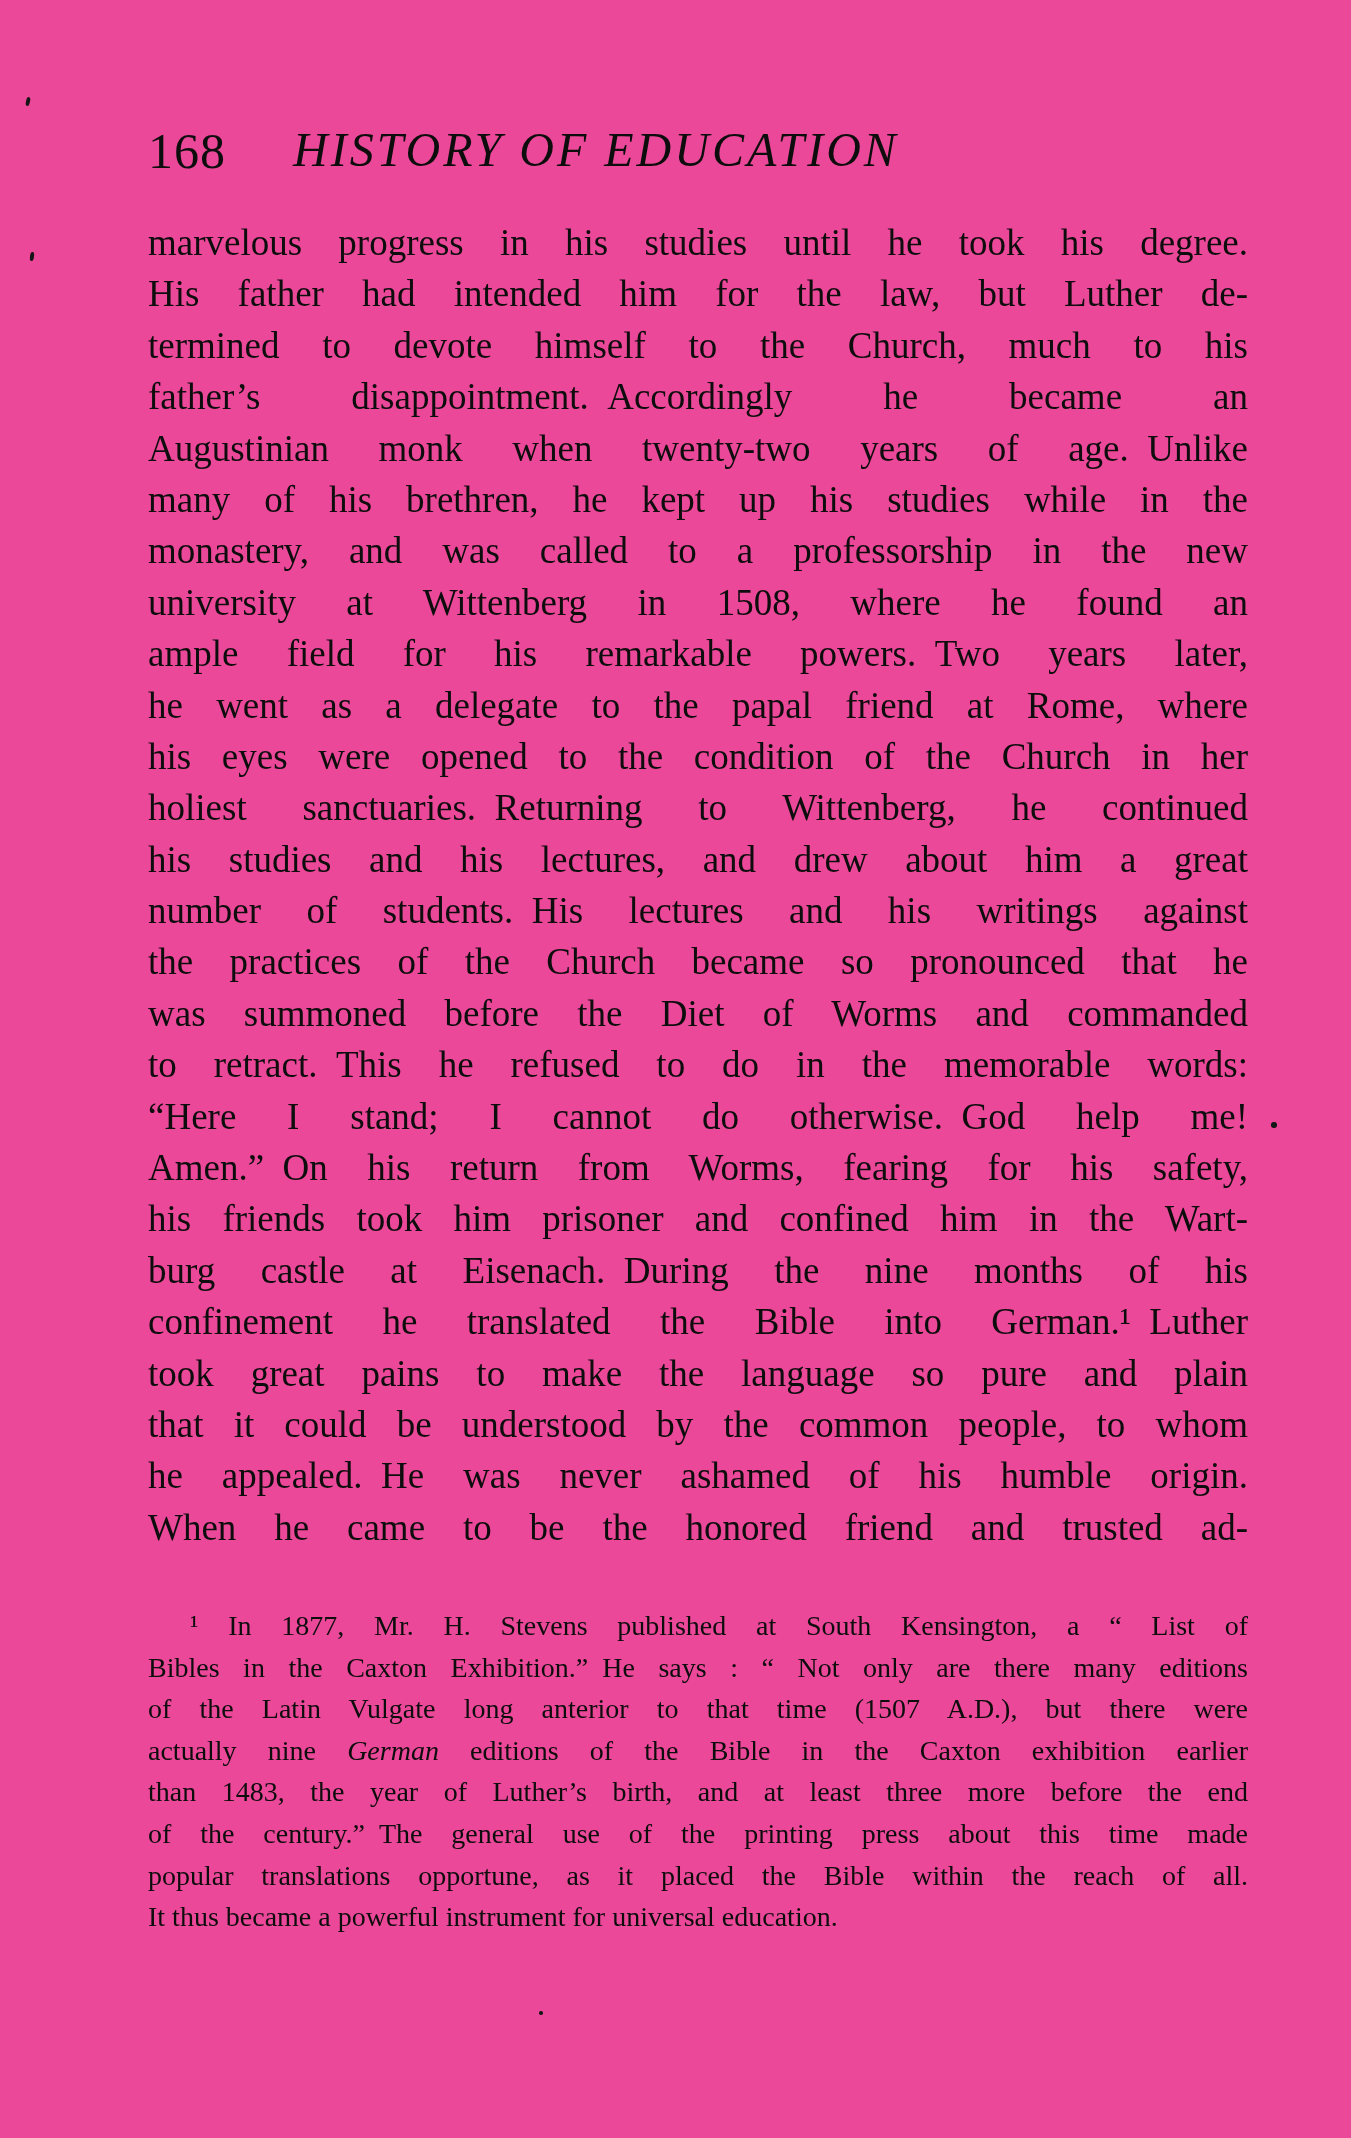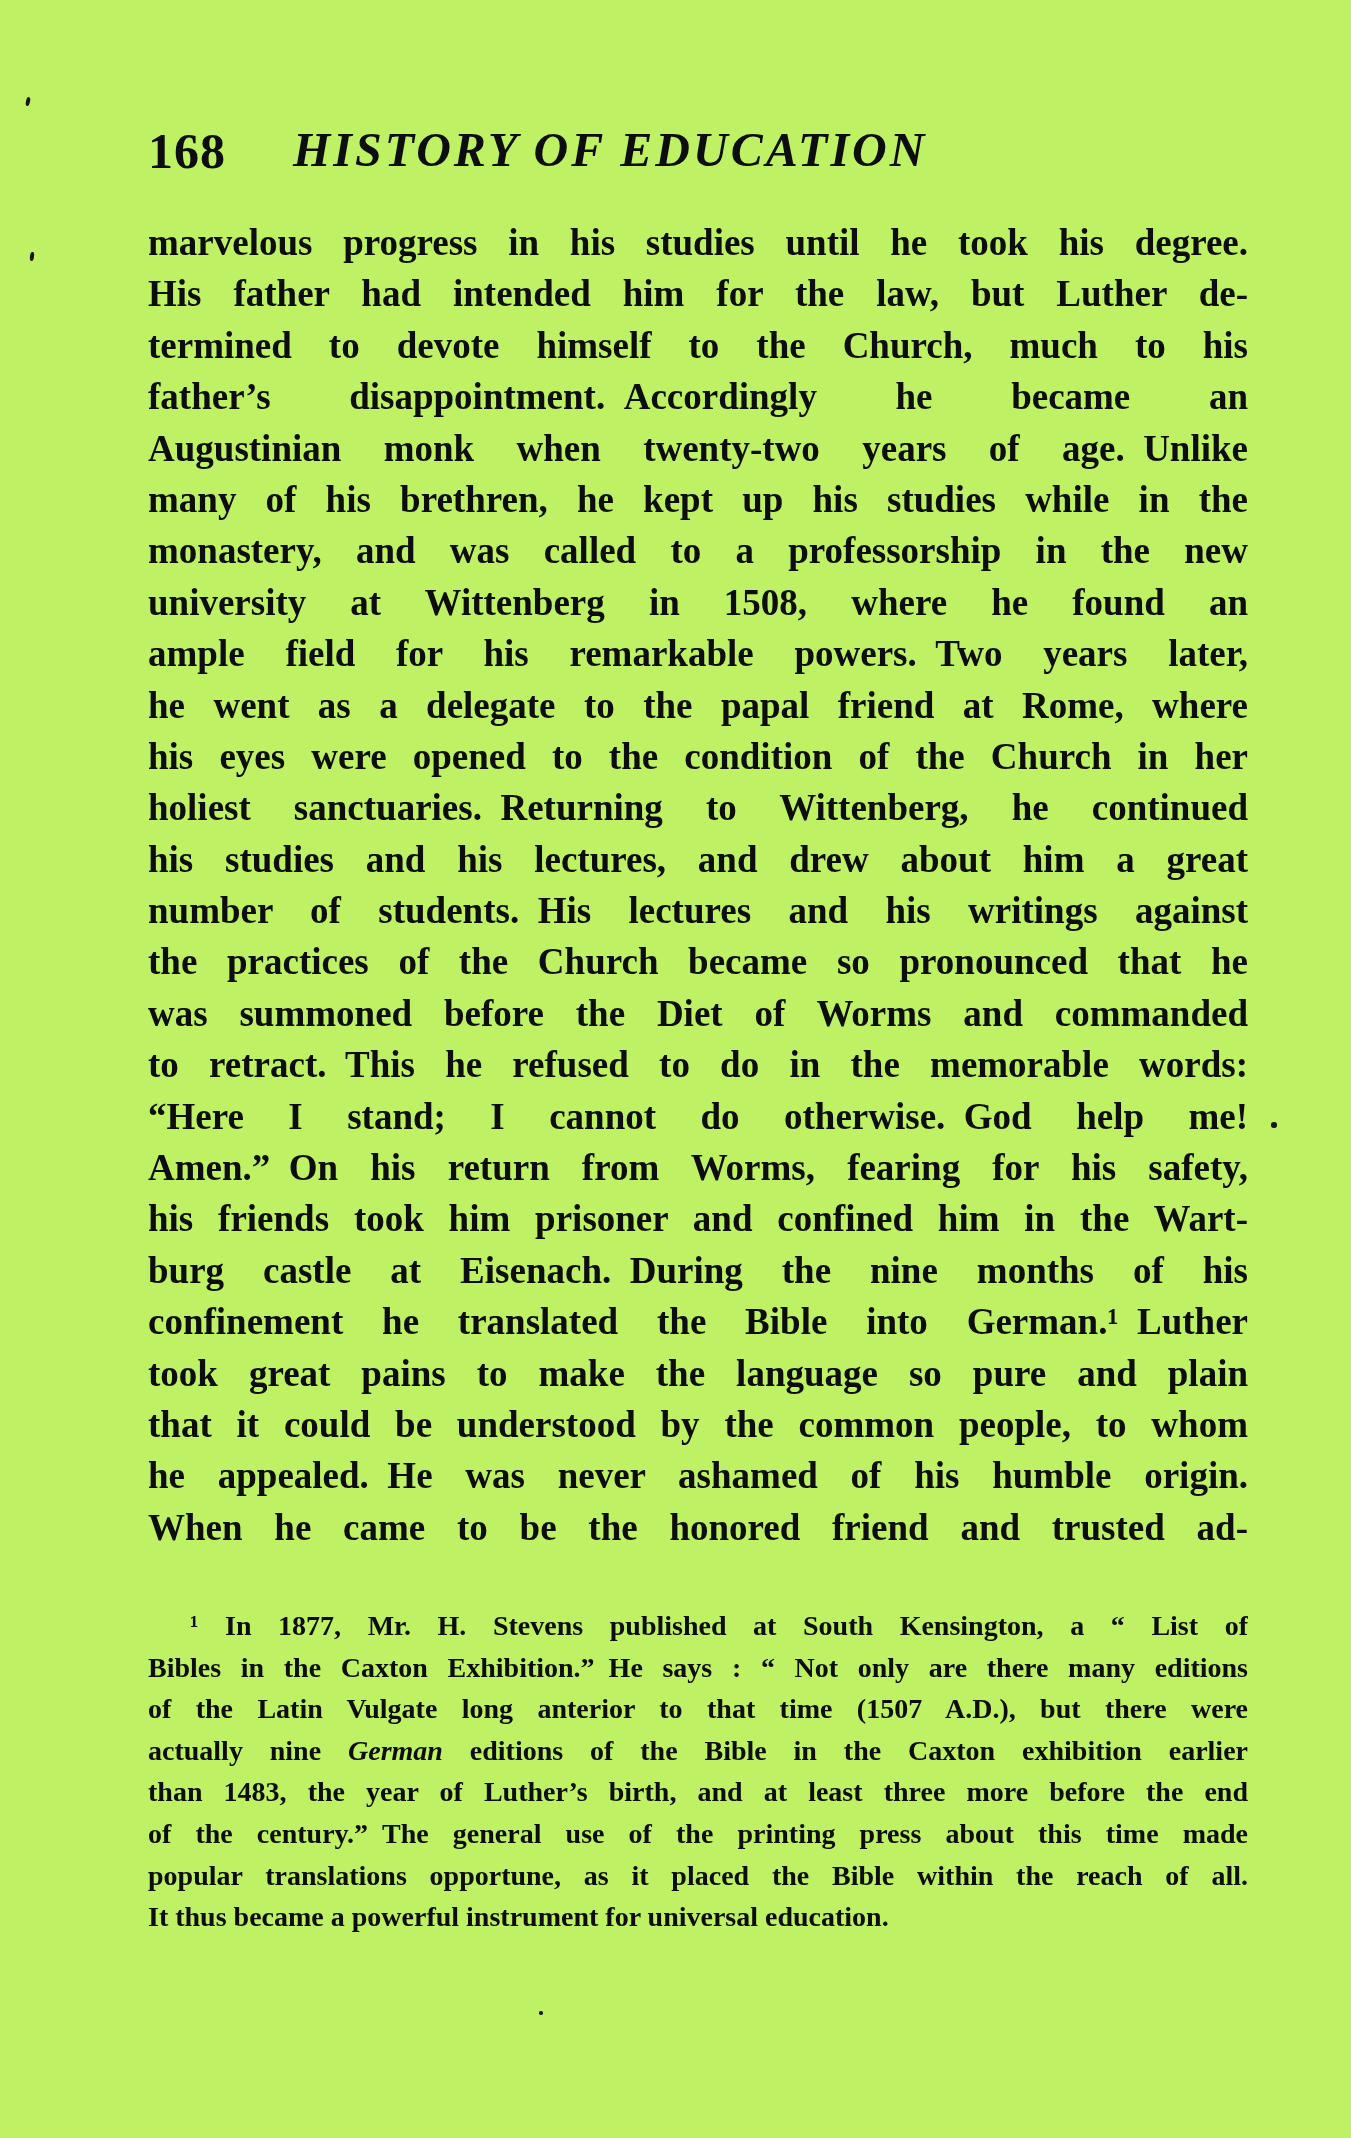--- a/index.html
+++ b/index.html
@@ -1,24 +1,23 @@
 <!DOCTYPE html>
 <html><head>
 <meta charset="utf-8">
 <style>
   html,body { margin:0; padding:0; background:#e8e8e6; }
   .page {
     position:relative;
     width:1351px; height:2138px;
     margin:0 auto;
-    background:#bef264;
+    background:#ec4899;
     color:#0d0d0d;
     font-family:"Liberation Serif","DejaVu Serif",serif;
     overflow:hidden;
-    font-weight:bold;
   }
   .pagenum {
     position:absolute; left:148px; top:126px;
     font-size:50px; line-height:1; letter-spacing:1px;
   }
   .running-title {
     position:absolute; left:293px; top:126px;
     font-size:48px; line-height:1;
     font-style:italic; letter-spacing:3px;
     white-space:nowrap;

